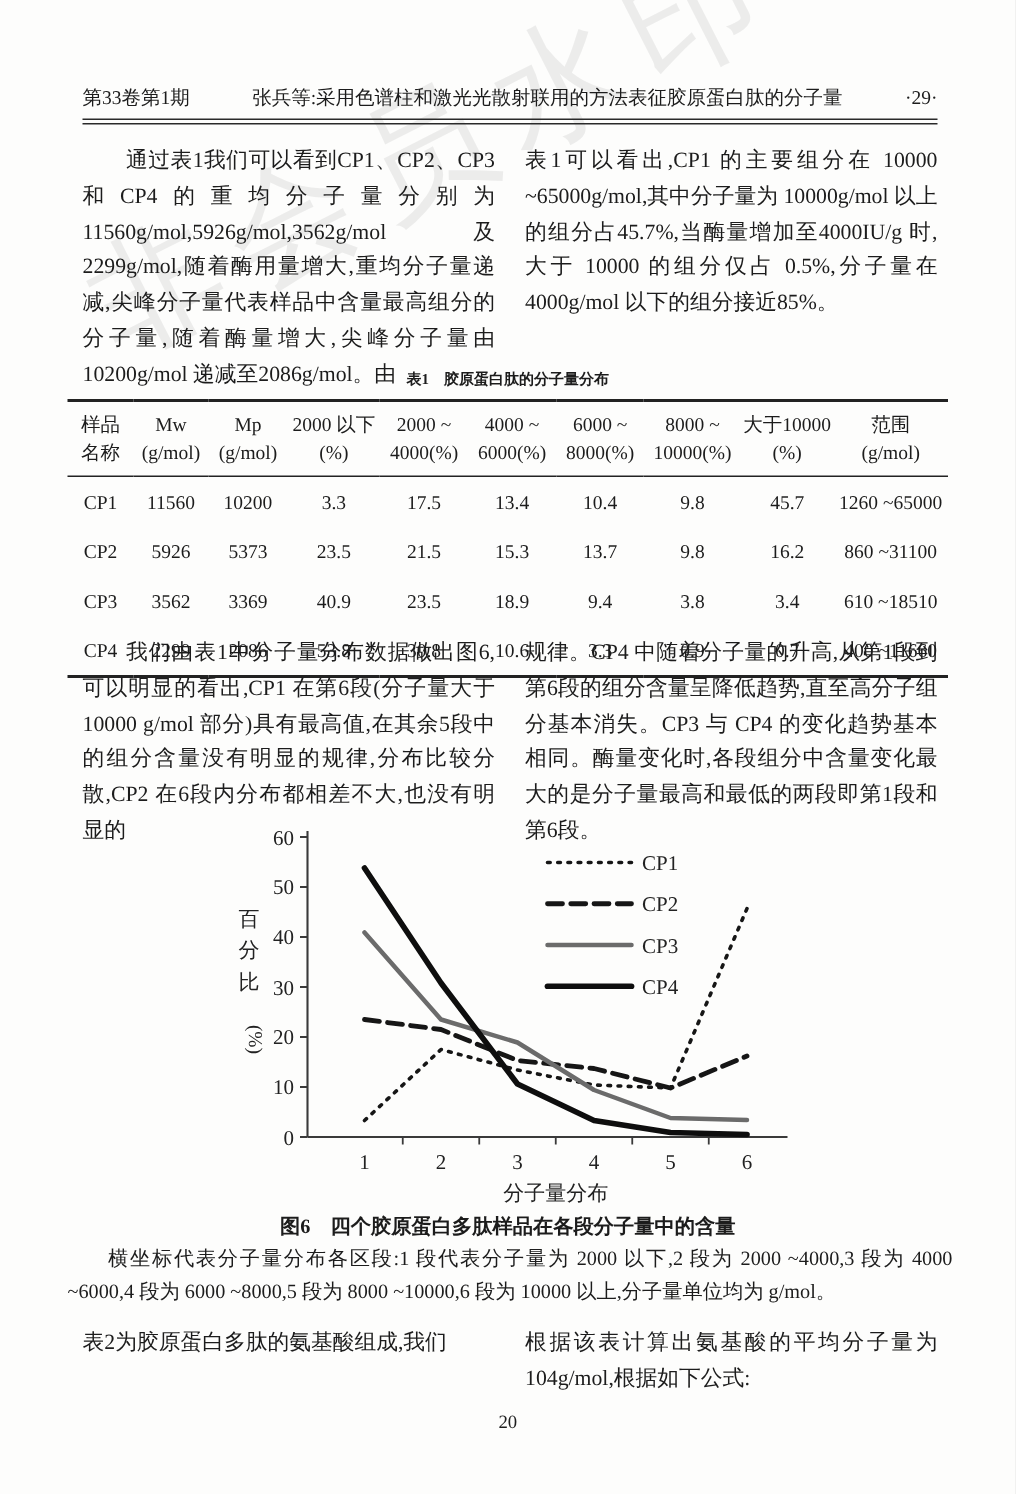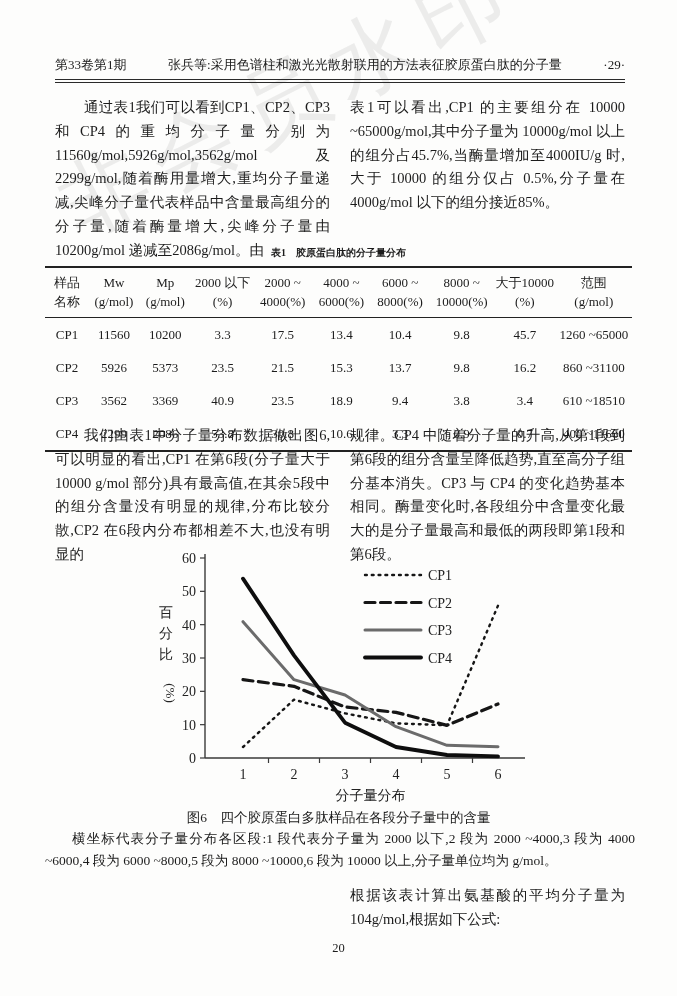--- a/index.html
+++ b/index.html
@@ -39,21 +39,21 @@
     border-collapse:collapse; table-layout:fixed;
     font-size:13px;
     border-top:2px solid #222; border-bottom:2px solid #222;
   }
   table.mwtable th, table.mwtable td { padding:0; text-align:center; font-weight:normal; }
   table.mwtable thead th { padding:5px 0 6px 0; border-bottom:1.4px solid #222; line-height:19px; }
   table.mwtable tbody td { padding:8.5px 0; }
   .fig-wrap { position:absolute; left:140px; top:545px; width:430px; height:262px; }
   .fig-caption {
     position:absolute; top:809px; left:0; right:0;
-    text-align:center; font-weight:normal; font-size:13.5px;
+    text-align:center; font-weight:bold; font-size:13.5px;
   }
   .fig-note {
     position:absolute; top:828px; left:45px; right:42px;
     font-size:13.5px; line-height:21.5px; text-align:justify; text-indent:2em;
   }
   .sec-heading { font-weight:bold; font-style:italic; text-indent:1em; font-size:14px; }
   .cols3 { top:884px; }
   .pageno {
     position:absolute; top:941px; left:0; right:0;
     text-align:center; font-size:12.5px;
@@ -242,19 +242,20 @@
         <line x1="225" y1="112.5" x2="281" y2="112.5" stroke="#0e0e0e" stroke-width="3.8" stroke-linecap="round"></line>
         <text x="288" y="117.5" font-size="14">CP4</text>
       </svg>
   </div>
 
   <div class="fig-caption">图6　四个胶原蛋白多肽样品在各段分子量中的含量</div>
   <div class="fig-note">横坐标代表分子量分布各区段:1 段代表分子量为 2000 以下,2 段为 2000 ~4000,3 段为 4000 ~6000,4 段为 6000 ~8000,5 段为 8000 ~10000,6 段为 10000 以上,分子量单位均为 g/mol。</div>
 
   <div class="cols cols3">
     <div class="col">
+      <div>表2为胶原蛋白多肽的氨基酸组成,我们</div>
     </div>
     <div class="col">根据该表计算出氨基酸的平均分子量为 104g/mol,根据如下公式:</div>
   </div>
 
   <div class="pageno">20</div>
 
 </div>
 
 </body></html>

